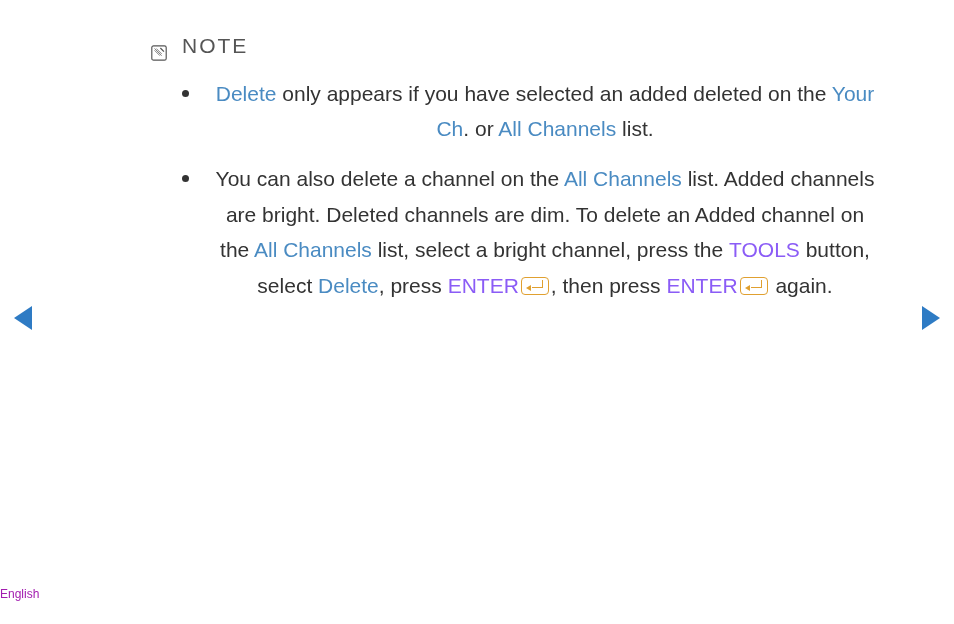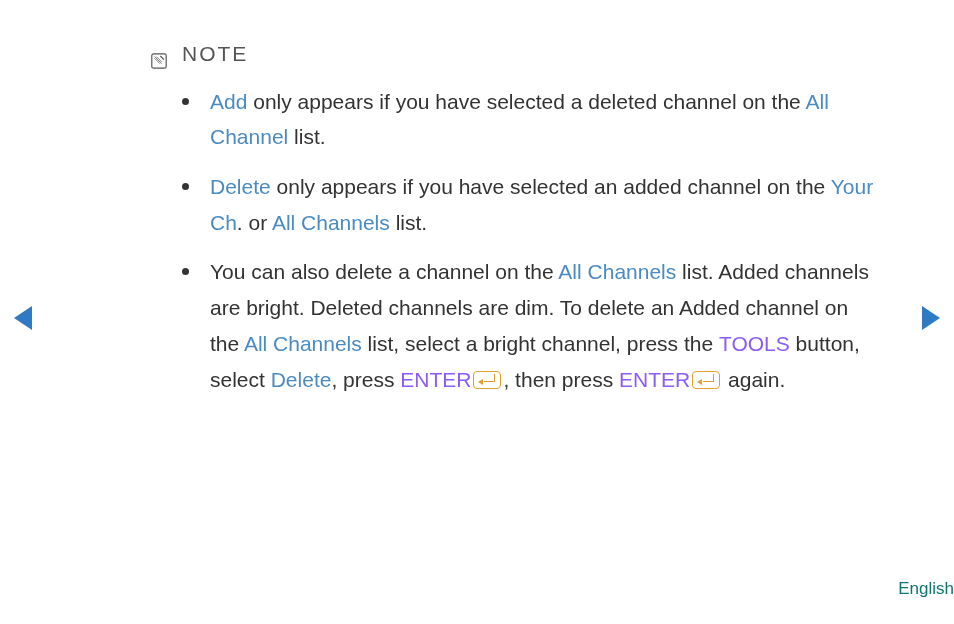--- a/index.html
+++ b/index.html
@@ -9,23 +9,24 @@
     background: #ffffff;
     font-family: Arial, Helvetica, sans-serif;
     position: relative;
     color: #333333;
     font-size: 21px;
     line-height: 1.7;
     font-weight: 300;
   }
   .content {
     position: absolute;
-    top: 36px;
+    top: 28px;
     left: 150px;
     width: 740px;
+    text-align: center;
   }
   .note-header {
     display: flex;
     align-items: center;
     margin-bottom: 12px;
   }
   .note-icon {
     width: 18px;
     height: 18px;
     margin-right: 14px;
@@ -105,23 +106,23 @@
   .nav-right {
     right: 14px;
     border-top: 12px solid transparent;
     border-bottom: 12px solid transparent;
     border-left: 18px solid #2e7bc4;
   }
   .footer {
     position: absolute;
     bottom: 20px;
     width: 100%;
-    text-align: right;
-    font-size: 17px;
-    color: #0f766e;
+    text-align: left;
+    font-size: 12px;
+    color: #a21caf;
   }
 </style>
 </head>
 <body>
 
 <div class="nav-left"></div>
 <div class="nav-right"></div>
 
 <div class="content">
   <div class="note-header">
@@ -130,24 +131,21 @@
         <rect x="2" y="2" width="16" height="16" rx="2" fill="none" stroke="#555" stroke-width="1.3"></rect>
         <path d="M5 5 L13 13 M5 7 L11 13 M7 5 L13 11" stroke="#555" stroke-width="0.8" fill="none"></path>
         <path d="M12 4 L16 8 L15 9 L11 5 Z" fill="#555"></path>
       </svg>
     </span>
     <span class="note-title">NOTE</span>
   </div>
 
   <ul class="note-list">
     <li>
-      <span class="blue">Add</span><span> only appears if you have selected a deleted channel on the </span><span class="blue">All Channel</span><span> list.</span>
-    </li>
-    <li>
-      <span class="blue">Delete</span><span> only appears if you have selected an added channel on the </span><span class="blue">Your Ch</span><span>. or </span><span class="blue">All Channels</span><span> list.</span>
+      <span class="blue">Delete</span><span> only appears if you have selected an added deleted on the </span><span class="blue">Your Ch</span><span>. or </span><span class="blue">All Channels</span><span> list.</span>
     </li>
     <li>
       <span>You can also delete a channel on the </span><span class="blue">All Channels</span><span> list. Added channels are bright. Deleted channels are dim. To delete an Added channel on the </span><span class="blue">All Channels</span><span> list, select a bright channel, press the </span><span class="gray">TOOLS</span><span> button, select </span><span class="blue">Delete</span><span>, press </span><span class="gray">ENTER</span><span class="enter-icon"></span><span>, then press </span><span class="gray">ENTER</span><span class="enter-icon"></span><span> again.</span>
     </li>
   </ul>
 </div>
 
 <div class="footer">English</div>
 
 </body></html>

